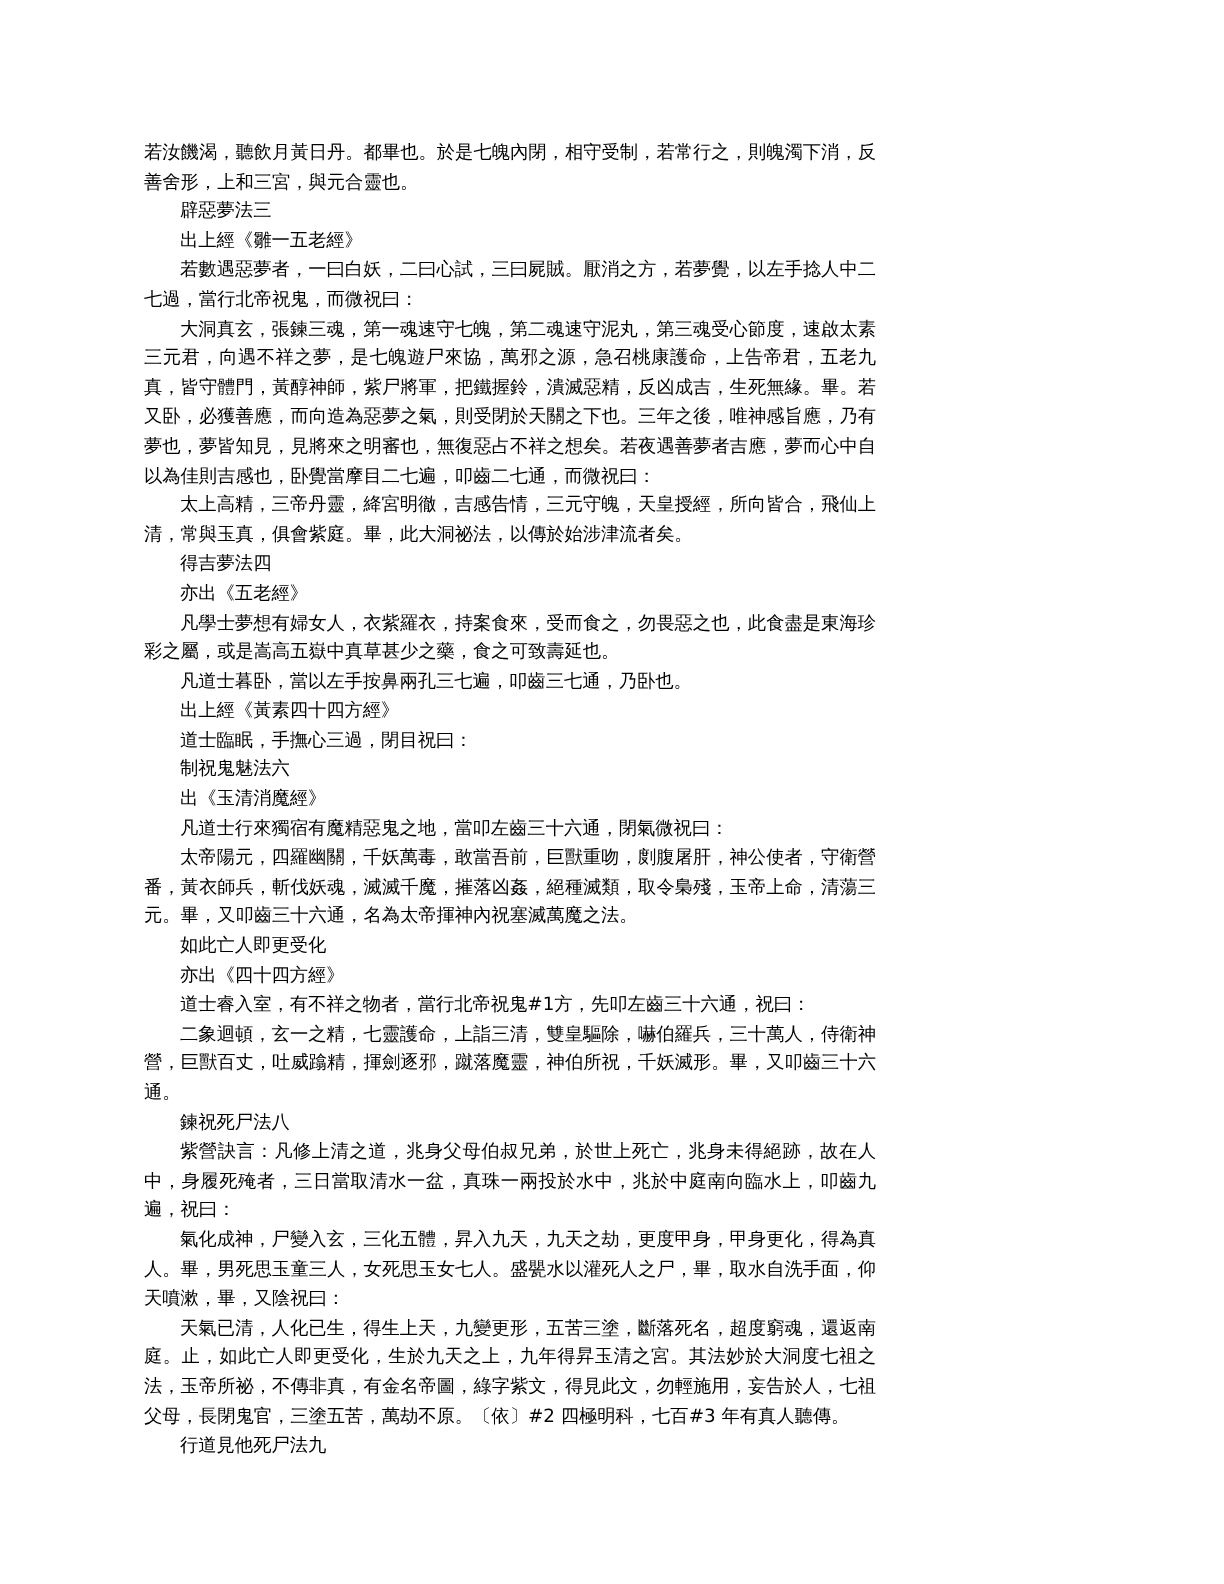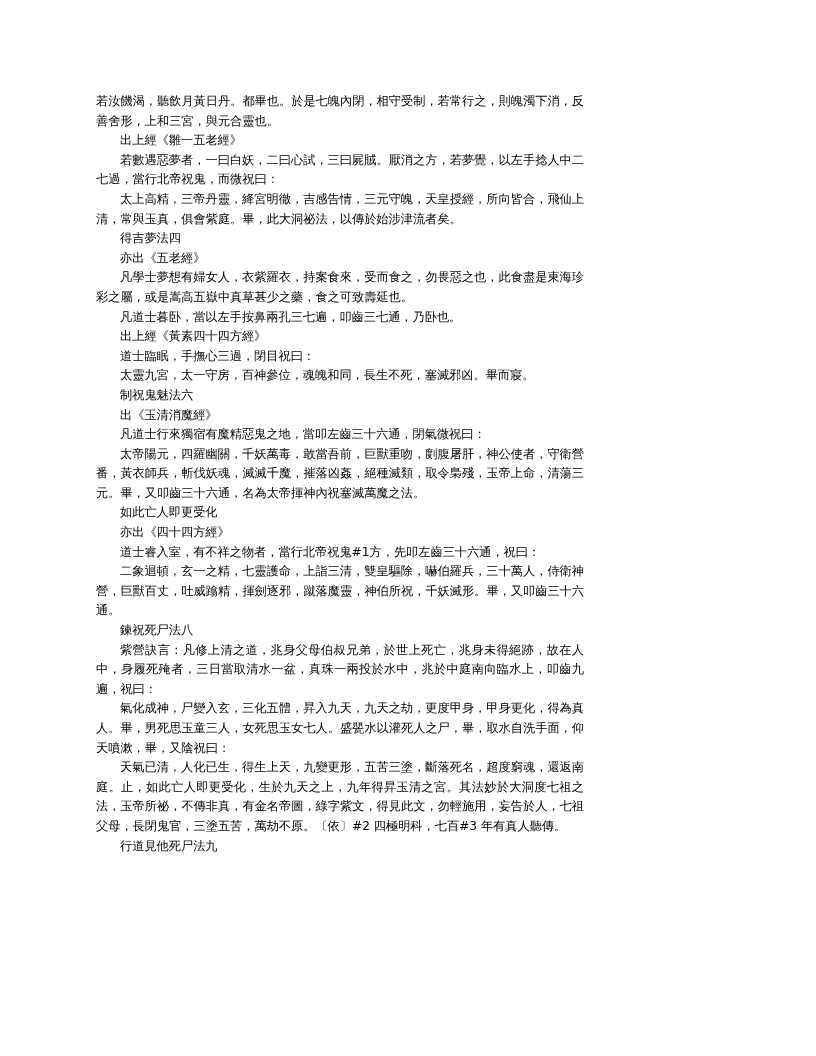--- a/index.html
+++ b/index.html
@@ -34,30 +34,31 @@
   .indent1 {
     text-indent: 24px;
   }
 </style>
 </head>
 <body>
 
 <div class="page">
   <div class="doc-body">
     <p class="para">若汝饑渴，聽飲月黃日丹。都畢也。於是七魄內閉，相守受制，若常行之，則魄濁下消，反善舍形，上和三宮，與元合靈也。</p>
+    <p class="para indent1">辟惡夢法三</p>
     <p class="para indent1">出上經《雛一五老經》</p>
     <p class="para indent1">若數遇惡夢者，一曰白妖，二曰心試，三曰屍賊。厭消之方，若夢覺，以左手捻人中二七過，當行北帝祝鬼，而微祝曰：</p>
+    <p class="para indent1">大洞真玄，張鍊三魂，第一魂速守七魄，第二魂速守泥丸，第三魂受心節度，速啟太素三元君，向遇不祥之夢，是七魄遊尸來協，萬邪之源，急召桃康護命，上告帝君，五老九真，皆守體門，黃醇神師，紫尸將軍，把鐵握鈴，潰滅惡精，反凶成吉，生死無緣。畢。若又卧，必獲善應，而向造為惡夢之氣，則受閉於天關之下也。三年之後，唯神感旨應，乃有夢也，夢皆知見，見將來之明審也，無復惡占不祥之想矣。若夜遇善夢者吉應，夢而心中自以為佳則吉感也，卧覺當摩目二七遍，叩齒二七通，而微祝曰：</p>
     <p class="para indent1">太上高精，三帝丹靈，絳宮明徹，吉感告情，三元守魄，天皇授經，所向皆合，飛仙上清，常與玉真，俱會紫庭。畢，此大洞祕法，以傳於始涉津流者矣。</p>
     <p class="para indent1">得吉夢法四</p>
     <p class="para indent1">亦出《五老經》</p>
     <p class="para indent1">凡學士夢想有婦女人，衣紫羅衣，持案食來，受而食之，勿畏惡之也，此食盡是東海珍彩之屬，或是嵩高五嶽中真草甚少之藥，食之可致壽延也。</p>
     <p class="para indent1">凡道士暮卧，當以左手按鼻兩孔三七遍，叩齒三七通，乃卧也。</p>
     <p class="para indent1">出上經《黃素四十四方經》</p>
     <p class="para indent1">道士臨眠，手撫心三過，閉目祝曰：</p>
-    <p class="para indent1">太靈九宮，太一守房，百神參位，魂魄和同，長生不死，塞滅邪凶。畢而寢。</p>
     <p class="para indent1">制祝鬼魅法六</p>
     <p class="para indent1">出《玉清消魔經》</p>
     <p class="para indent1">凡道士行來獨宿有魔精惡鬼之地，當叩左齒三十六通，閉氣微祝曰：</p>
     <p class="para indent1">太帝陽元，四羅幽關，千妖萬毒，敢當吾前，巨獸重吻，剫腹屠肝，神公使者，守衛營番，黃衣師兵，斬伐妖魂，滅滅千魔，摧落凶姦，絕種滅類，取令梟殘，玉帝上命，清蕩三元。畢，又叩齒三十六通，名為太帝揮神內祝塞滅萬魔之法。</p>
     <p class="para indent1">如此亡人即更受化</p>
     <p class="para indent1">亦出《四十四方經》</p>
     <p class="para indent1">道士睿入室，有不祥之物者，當行北帝祝鬼#1方，先叩左齒三十六通，祝曰：</p>
     <p class="para indent1">二象迴頓，玄一之精，七靈護命，上詣三清，雙皇驅除，嚇伯羅兵，三十萬人，侍衛神營，巨獸百丈，吐威蹹精，揮劍逐邪，蹴落魔靈，神伯所祝，千妖滅形。畢，又叩齒三十六通。</p>
     <p class="para indent1">鍊祝死尸法八</p>
     <p class="para indent1">紫營訣言：凡修上清之道，兆身父母伯叔兄弟，於世上死亡，兆身未得絕跡，故在人中，身履死殗者，三日當取清水一盆，真珠一兩投於水中，兆於中庭南向臨水上，叩齒九遍，祝曰：</p>

